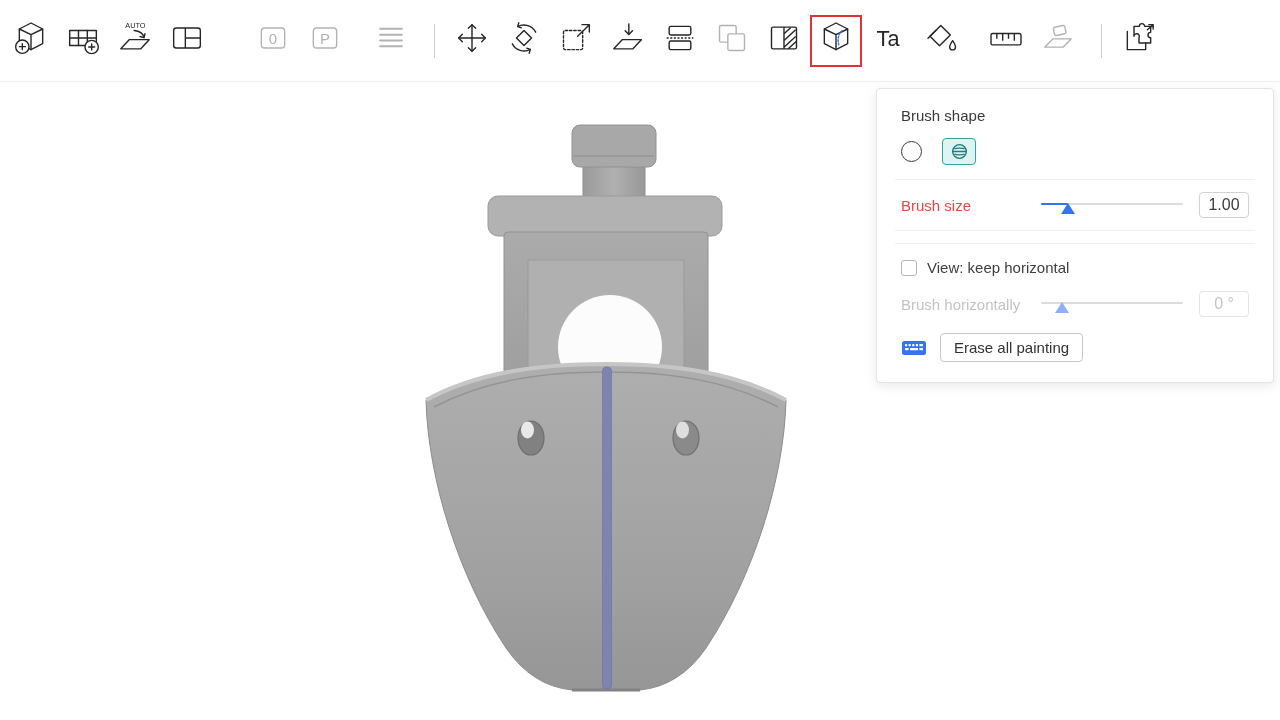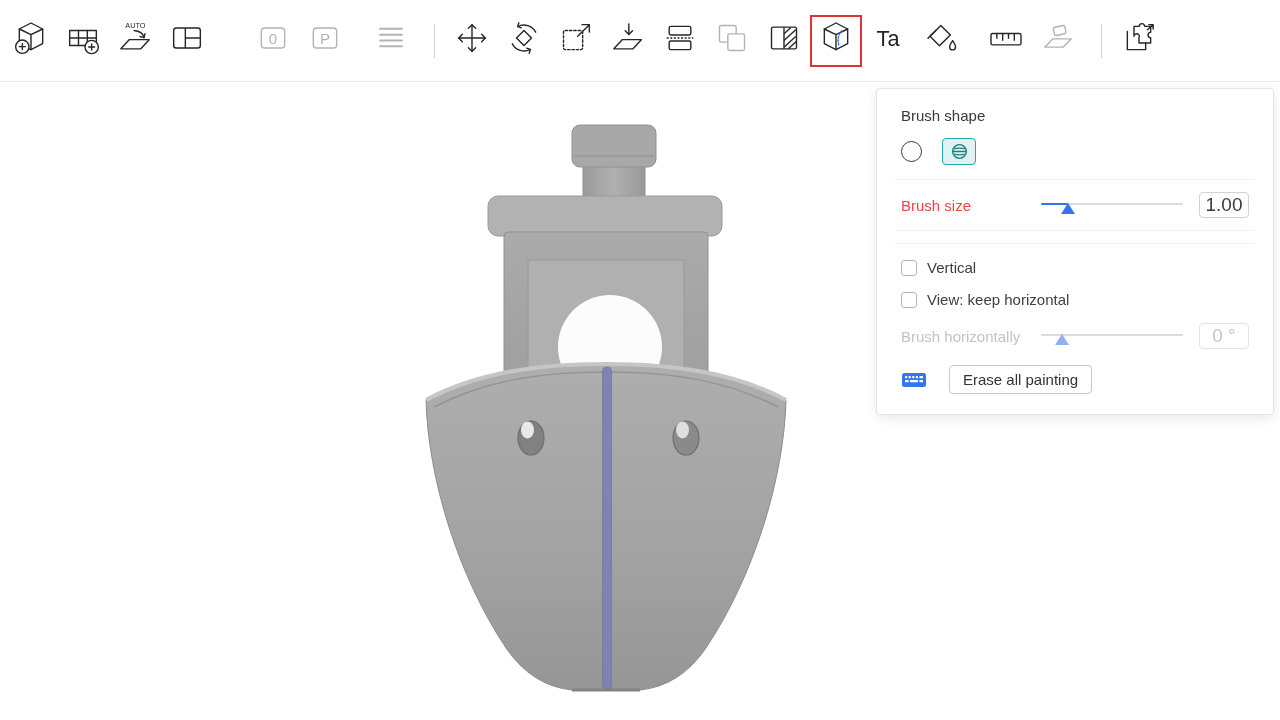--- a/index.html
+++ b/index.html
@@ -54,29 +54,29 @@
   .slider{position:relative;flex:1 1 auto;height:22px;margin-right:16px;cursor:pointer;}
   .track{position:absolute;left:0;right:0;top:9px;height:2px;background:#dcdcdc;border-radius:1px;}
   .fill{position:absolute;left:0;top:9px;height:2px;background:#3574f0;border-radius:1px;}
   .thumb{
     position:absolute;top:9px;width:0;height:0;transform:translateX(-50%);
     border-left:7px solid transparent;border-right:7px solid transparent;
     border-bottom:11px solid #3574f0;
   }
   .valbox{
     flex:0 0 48px;height:24px;border:1px solid #d2d2d2;border-radius:4px;background:#fff;
-    display:flex;align-items:center;justify-content:center;font-size:19px;color:#3c3c3c;
+    display:flex;align-items:center;justify-content:center;font-size:16px;color:#3c3c3c;
   }
   .chk-row{display:flex;align-items:center;gap:10px;margin:15px 0;cursor:pointer;}
   .cb{width:16px;height:16px;border:1.4px solid #b6b6b6;border-radius:3px;box-sizing:border-box;background:#fff;}
   .row-disabled .lbl{color:#c3c3c3;}
   .row-disabled .fill{background:#e2e2e2;}
   .row-disabled .thumb{border-bottom-color:#8fb0f5;}
   .row-disabled .valbox{border-color:#e4e4e4;color:#c6c6c6;}
-  .erase-row{display:flex;align-items:center;gap:22px;margin-top:16px;}
+  .erase-row{display:flex;align-items:center;gap:13px;margin-top:16px;}
   .kbd-icon{width:26px;height:20px;display:flex;align-items:center;cursor:pointer;}
   .btn{
     border:1px solid #c8c8c8;border-radius:4px;background:#fff;color:#333;
     font-size:15px;padding:5px 13px;font-family:"Liberation Sans",sans-serif;cursor:pointer;
   }
 </style>
 </head>
 <body>
 
 <div class="toolbar">
@@ -316,24 +316,20 @@
       <div class="thumb" style="left:19%"></div>
     </div>
     <div class="valbox">1.00</div>
   </div>
 
   <div class="divider"></div>
 
 
   <div class="divider"></div>
 
-  <div class="chk-row">
-    <span class="cb"></span>
-    <span>Vertical</span>
-  </div>
 
   <div class="chk-row">
     <span class="cb"></span>
     <span>View: keep horizontal</span>
   </div>
 
   <div class="prow row-disabled">
     <span class="lbl">Brush horizontally</span>
     <div class="slider">
       <div class="track"></div>

